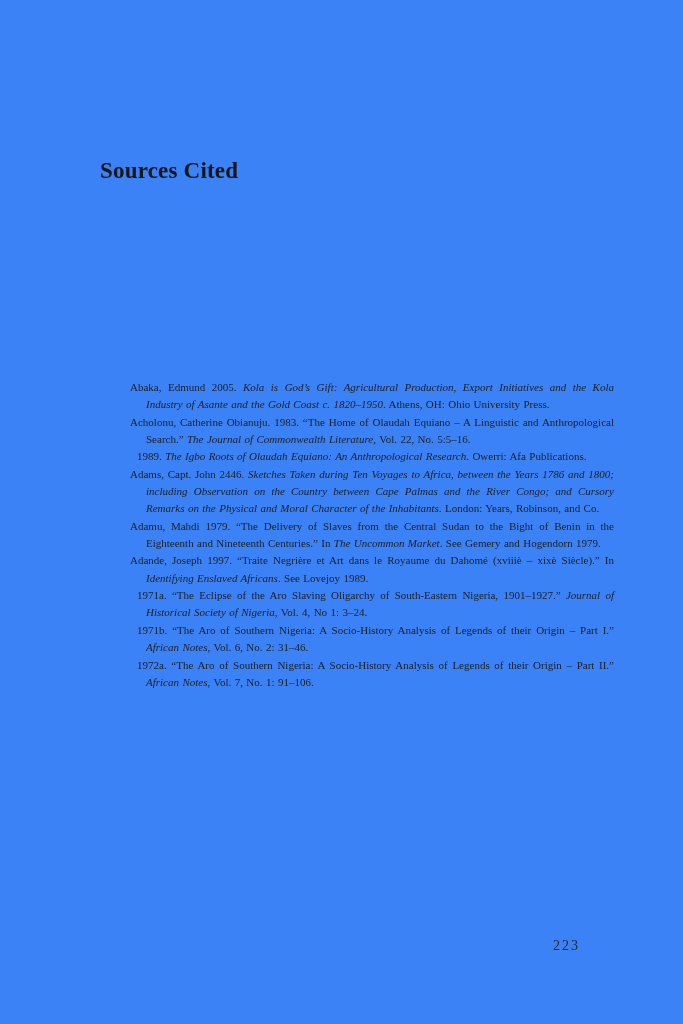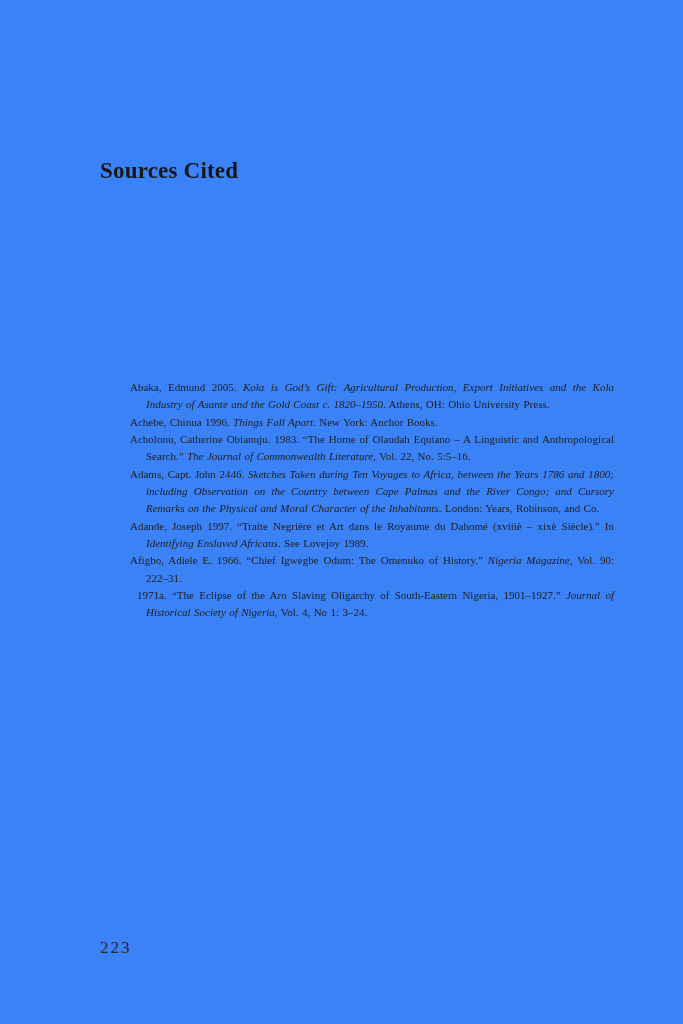--- a/index.html
+++ b/index.html
@@ -50,33 +50,36 @@
     text-indent: -9px;
   }
   .entry i {
     font-style: italic;
   }
   .folio {
     position: absolute;
     left: 100px;
     top: 938px;
     width: 480px;
-    font-size: 17px;
+    text-align: right;
+    font-size: 14px;
     letter-spacing: 2px;
     color: #2a2a2a;
   }
 </style>
 </head>
 <body>
 
 <div class="page">
   <h1 class="title">Sources Cited</h1>
   <div class="bibliography" id="bibliography">
       <p class="entry main"><span>Abaka, Edmund 2005. </span><i>Kola is God’s Gift: Agricultural Production, Export Initiatives and the Kola Industry of Asante and the Gold Coast c. 1820–1950</i><span>. Athens, OH: Ohio University Press.</span></p>
-      <p class="entry main"><span>Achebe, Chinua 1996. </span><i>Things Fall Apart</i><span>. New York: Anchor Books.</span></p>
       <p class="entry main"><span>Acholonu, Catherine Obianuju. 1983. “The Home of Olaudah Equiano – A Linguistic and Anthropological Search.” </span><i>The Journal of Commonwealth Literature</i><span>, Vol. 22, No. 5:5–16.</span></p>
+      <p class="entry sub"><span>1989. </span><i>The Igbo Roots of Olaudah Equiano: An Anthropological Research</i><span>. Owerri: Afa Publications.</span></p>
       <p class="entry main"><span>Adams, Capt. John 2446. </span><i>Sketches Taken during Ten Voyages to Africa, between the Years 1786 and 1800; including Observation on the Country between Cape Palmas and the River Congo; and Cursory Remarks on the Physical and Moral Character of the Inhabitants</i><span>. London: Years, Robinson, and Co.</span></p>
+      <p class="entry main"><span>Adamu, Mahdi 1979. “The Delivery of Slaves from the Central Sudan to the Bight of Benin in the Eighteenth and Nineteenth Centuries.” In </span><i>The Uncommon Market</i><span>. See Gemery and Hogendorn 1979.</span></p>
       <p class="entry main"><span>Adande, Joseph 1997. “Traite Negrière et Art dans le Royaume du Dahomé (xviiiè – xixè Siècle).” In </span><i>Identifying Enslaved Africans</i><span>. See Lovejoy 1989.</span></p>
-      <p class="entry main"><span>Afigbo, Adiele E. 1966. “Chief Igwegbe Odum: The Omenuko of History.” </span><i>Nigeria Magazine</i><span>, Vol. 90: 222–31.</span></p>
       <p class="entry sub"><span>1971a. “The Eclipse of the Aro Slaving Oligarchy of South-Eastern Nigeria, 1901–1927.” </span><i>Journal of Historical Society of Nigeria</i><span>, Vol. 4, No 1: 3–24.</span></p>
+      <p class="entry sub"><span>1971b. “The Aro of Southern Nigeria: A Socio-History Analysis of Legends of their Origin – Part I.” </span><i>African Notes</i><span>, Vol. 6, No. 2: 31–46.</span></p>
+      <p class="entry sub"><span>1972a. “The Aro of Southern Nigeria: A Socio-History Analysis of Legends of their Origin – Part II.” </span><i>African Notes</i><span>, Vol. 7, No. 1: 91–106.</span></p>
     </div>
   <div class="folio">223</div>
 </div>
 
 </body></html>

